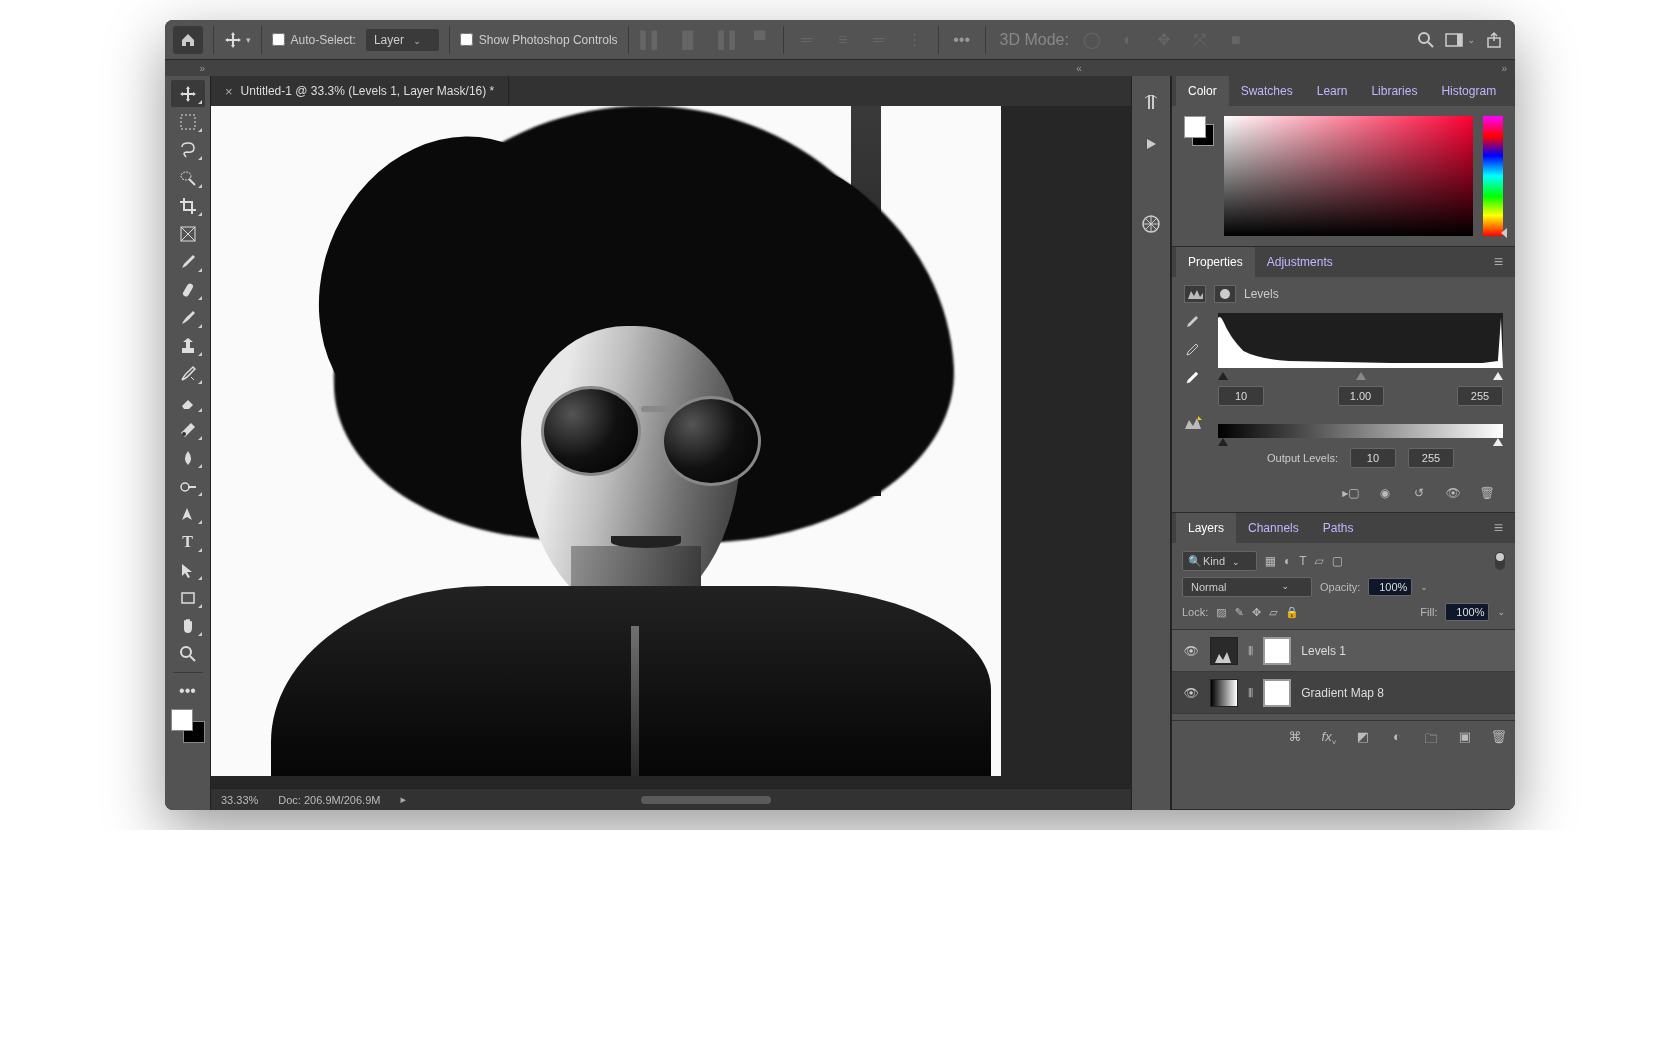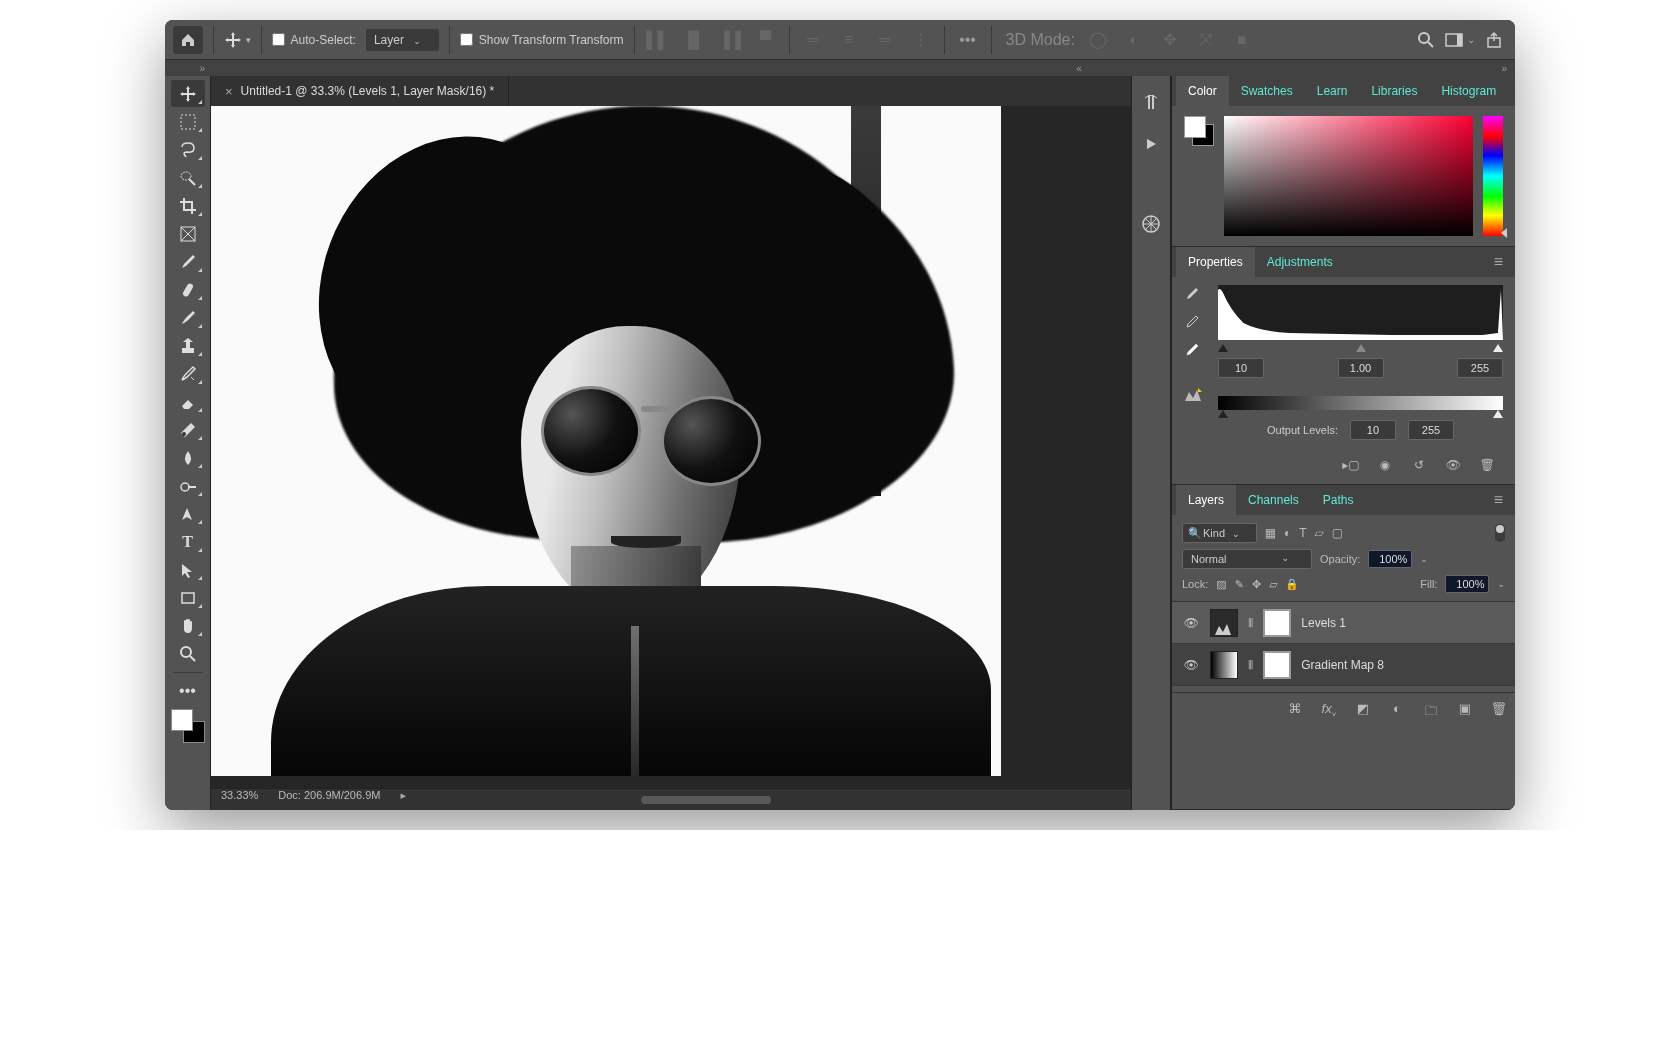--- a/index.html
+++ b/index.html
@@ -75,33 +75,33 @@
 .neck { position:absolute; top:440px; left:360px; width:130px; height:120px; background:linear-gradient(100deg,#909090,#303030); }
 .glass { position:absolute; width:100px; height:90px; border-radius:50%; background:radial-gradient(circle at 30% 30%, #555 0%, #111 50%, #000 100%); border:3px solid #888; }
 .glass.left { top:280px; left:330px; }
 .glass.right { top:290px; left:450px; }
 .bridge { position:absolute; top:300px; left:430px; width:30px; height:6px; background:#888; border-radius:3px; }
 .mouth { position:absolute; top:430px; left:400px; width:70px; height:12px; background:#222; border-radius:0 0 50% 50%; }
 .jacket { position:absolute; top:480px; left:60px; right:10px; height:260px; background:linear-gradient(180deg,#222 0%, #0a0a0a 60%, #000 100%); border-radius:30% 30% 0 0 / 60% 40% 0 0; }
 .jacket::before { content:""; position:absolute; top:40px; left:50%; width:8px; height:180px; background:linear-gradient(180deg,#707070,#1a1a1a); }
 .window-frame { position:absolute; top:0; right:120px; width:30px; height:390px; background:linear-gradient(180deg,#3a3a3a,#141414); }
 
-.statusbar { height:22px; background:#323232; color:#bbb; font-size:11px; display:flex; align-items:flex-start; gap:20px; padding:0 10px; border-top:1px solid #222; position:relative;}
+.statusbar { height:22px; background:#323232; color:#bbb; font-size:11px; display:flex; align-items:center; gap:20px; padding:0 10px; border-top:1px solid #222; position:relative;}
 .statusbar .scroll-thumb { position:absolute; left:430px; width:130px; height:8px; background:#5a5a5a; border-radius:4px; top:7px; }
 .statusbar .arrow { color:#aaa; }
 
 
 .narrowdock { width:40px; background:#535353; border-left:1px solid #222; border-right:1px solid #222; display:flex; flex-direction:column; align-items:center; padding-top:14px; gap:18px; color:#ccc; }
 .nd-item { width:24px; height:24px; display:flex; align-items:center; justify-content:center; }
 
 
 .panels { width:344px; background:#535353; display:flex; flex-direction:column; border-left:1px solid #222; }
 .panel-section { border-bottom:1px solid #2a2a2a; }
 .panel-tabs { height:30px; display:flex; align-items:center; padding:0 4px; gap:0; position:relative; background:#424242; }
-.ptab { padding:0 12px; height:30px; display:flex; align-items:center; color:#5eead4; font-size:12px; }
+.ptab { padding:0 12px; height:30px; display:flex; align-items:center; color:#c4b5fd; font-size:12px; }
 .ptab.active { background:#535353; color:#fff; }
 .panel-menu { margin-left:auto; color:#aaa; padding:0 8px; }
 
 
 .color-body { height:140px; display:flex; gap:10px; padding:10px 12px; }
 .color-swatch-stack { position:relative; width:30px; height:30px; }
 .csw-fg { position:absolute; top:0; left:0; width:22px; height:22px; background:#fff; border:1px solid #999; }
 .csw-bg { position:absolute; bottom:0; right:0; width:22px; height:22px; background:#000; border:1px solid #999; }
 .color-field { flex:1; height:120px; background:linear-gradient(to bottom, rgba(0,0,0,0) 0%, #000 100%), linear-gradient(to right, #fff 0%, #ff0033 100%); position:relative; }
 .hue-strip { width:20px; height:120px; background:linear-gradient(to bottom, #f0f 0%, #f00 17%, #00f 33%, #0ff 50%, #0f0 67%, #ff0 83%, #f00 100%); position:relative;}
@@ -178,21 +178,21 @@
     </div>
     <div class="opt-divider"></div>
     <label class="opt-check">
       <input type="checkbox" style="">
       <span>Auto-Select:</span>
     </label>
     <div class="opt-select"><span>Layer</span> <span style="font-size:9px;color:#bbb;margin-left:6px">⌄</span></div>
     <div class="opt-divider"></div>
     <label class="opt-check">
       <input type="checkbox" style="">
-      <span>Show Transform Transform</span>
+      <span>Show Photoshop Controls</span>
     </label>
     <div class="opt-divider"></div>
     <div class="opt-icon-btn disabled">▌▌</div>
     <div class="opt-icon-btn disabled">▐▌</div>
     <div class="opt-icon-btn disabled">▐▐</div>
     <div class="opt-icon-btn disabled">▀</div>
     <div class="opt-divider"></div>
     <div class="opt-icon-btn disabled">═</div>
     <div class="opt-icon-btn disabled">≡</div>
     <div class="opt-icon-btn disabled">═</div>
@@ -455,20 +455,31 @@
         </div>
       </div>
 
       <div class="panel-section">
         <div class="panel-tabs">
           <div class="ptab active">Properties</div>
           <div class="ptab">Adjustments</div>
           <div class="panel-menu">≡</div>
         </div>
         <div class="props-body">
+          <div class="props-head">
+            <span class="props-ic">
+              <svg width="16" height="12" viewBox="0 0 16 12">
+                  <path d="M1 11 L4 3 L7 8 L10 2 L13 9 L16 5 L16 11 Z" fill="#bbb"></path>
+                </svg>
+            </span>
+            <span class="props-ic" style="background:#3a3a3a;">
+                <span style="width:10px;height:10px;border-radius:50%;background:#ccc;display:block"></span>
+              </span>
+            <span>Levels</span>
+          </div>
           <div class="props-row">
             <div class="eyedrop-col">
               <span>
                   <svg width="16" height="16" viewBox="0 0 16 16">
                     <path d="M12 2 L14 4 L6 12 L3 13 L4 10 Z" fill="#ccc"></path>
                   </svg>
                 </span>
               <span>
                   <svg width="16" height="16" viewBox="0 0 16 16">
                     <path d="M12 2 L14 4 L6 12 L3 13 L4 10 Z" fill="none" stroke="#ccc"></path>

